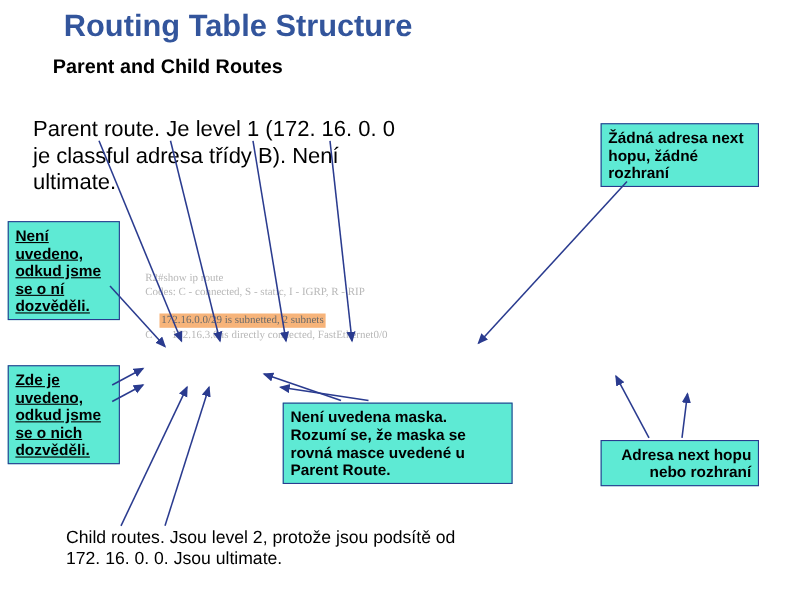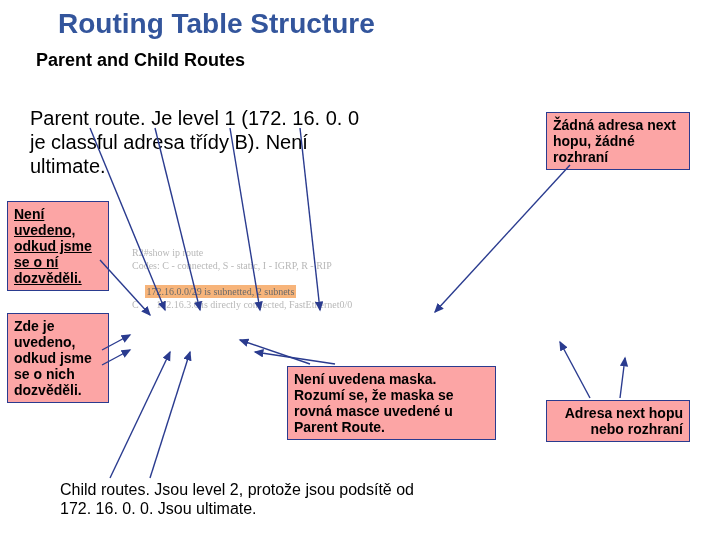--- a/index.html
+++ b/index.html
@@ -17,21 +17,21 @@
     position: absolute;
     left: 30px;
     top: 8px;
     font-size: 28px;
     font-weight: bold;
     color: #33559c;
     margin-left: 28px;
   }
   .subtitle {
     position: absolute;
-    left: 36px;
+    left: 48px;
     top: 50px;
     font-size: 18px;
     font-weight: bold;
     color: #000;
   }
   .parent-desc {
     position: absolute;
     left: 30px;
     top: 70px;
     width: 350px;
@@ -43,21 +43,21 @@
     position: absolute;
     left: 60px;
     top: 480px;
     width: 370px;
     font-size: 16px;
     line-height: 1.2;
   }
   .box {
     position: absolute;
     border: 1.5px solid #2a3b8f;
-    background: #fca5a5;
+    background: #5eead4;
     font-size: 14px;
     font-weight: bold;
     padding: 4px 6px;
     line-height: 1.15;
   }
   
   .router {
     position: absolute;
     left: 132px;
     top: 246px;
@@ -98,23 +98,23 @@
 <body>
 
 <div class="title">Routing Table Structure</div>
 <div class="subtitle">Parent and Child Routes</div>
 <div class="parent-desc">Parent route. Je level 1 (172. 16. 0. 0 je classful adresa třídy B). Není ultimate.</div>
 
 <div class="box" style="left:546px; top:112px; width:130px;">Žádná adresa next hopu, žádné rozhraní</div>
 
 <div class="box" style="left:7px; top:201px; width:88px;text-decoration:underline;">Není uvedeno, odkud jsme se o ní dozvěděli.</div>
 
-<div class="box" style="left:7px; top:313px; width:88px;">Zde je uvedeno, odkud jsme se o nich dozvěděli.</div>
+<div class="box" style="left:7px; top:332px; width:88px;text-decoration:underline;">Zde je uvedeno, odkud jsme se o nich dozvěděli.</div>
 
-<div class="box" style="left:287px; top:366px; width:195px;">Není uvedena maska. Rozumí se, že maska se rovná masce uvedené u Parent Route.</div>
+<div class="box" style="left:257px; top:366px; width:195px;">Není uvedena maska. Rozumí se, že maska se rovná masce uvedené u Parent Route.</div>
 
 <div class="box" style="left:546px; top:400px; width:130px;text-align:right;">Adresa next hopu nebo rozhraní</div>
 
 <div class="router">
   <div class="line"><span>R2#</span><span>show ip route</span></div>
   <div class="line">Codes: C - connected, S - static, I - IGRP, R - RIP</div>
   <div class="line">&nbsp;</div>
   <div class="line">     <span class="hl">172.16.0.0/29 is subnetted, 2 subnets</span></div>
   <div class="line"><span>C</span><span>       172.16.3.0 is directly connected, FastEthernet0/0</span></div>
 </div>

